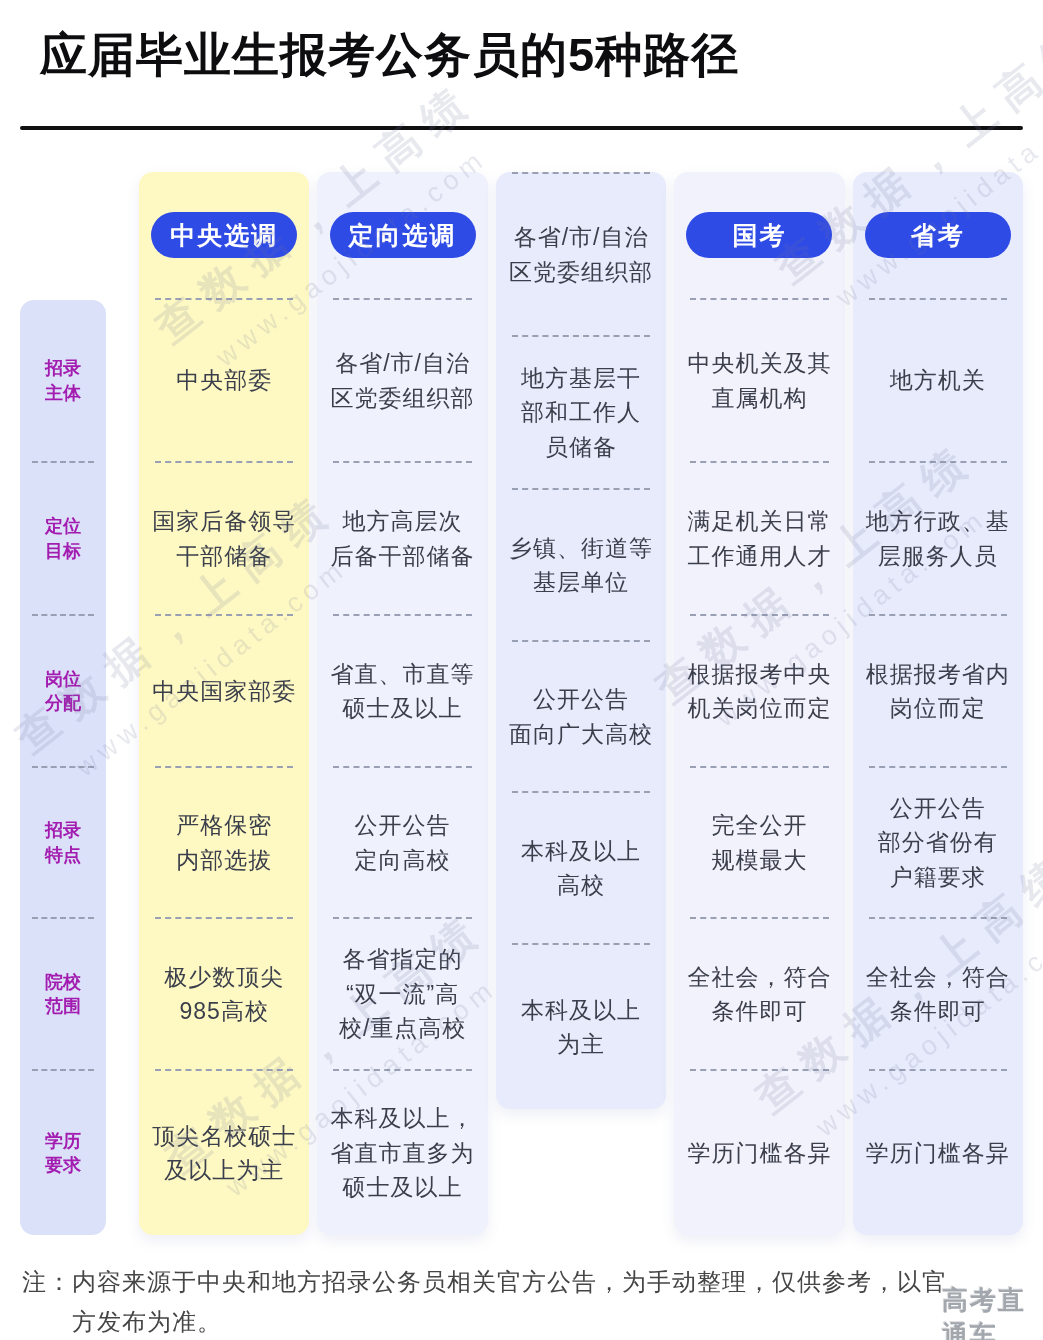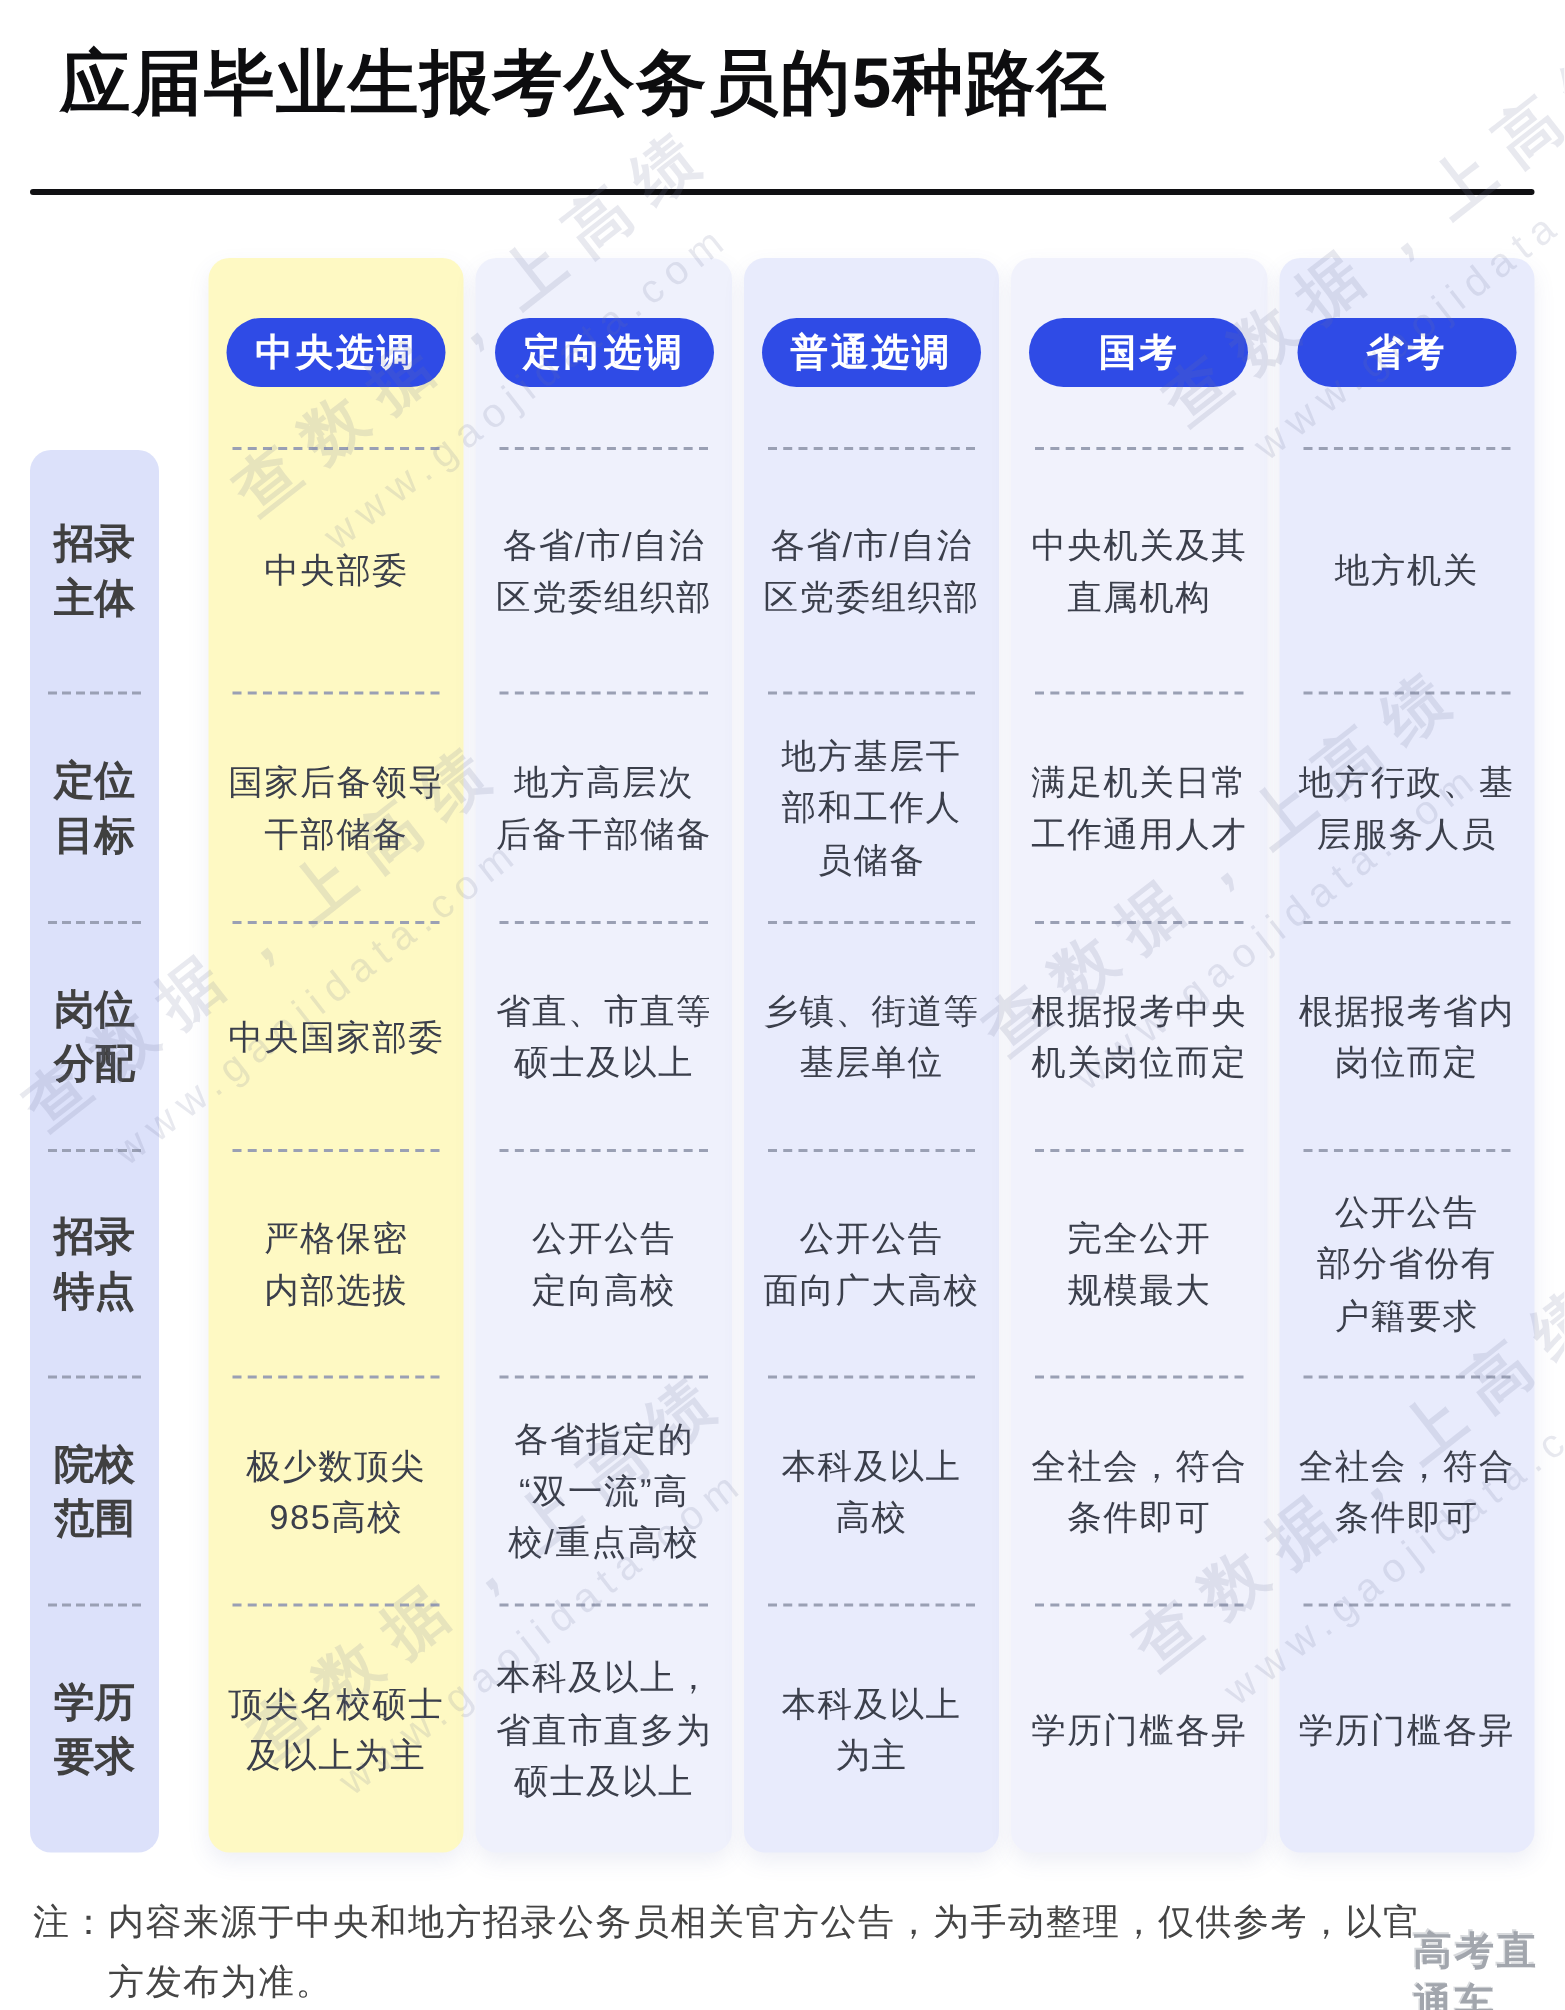--- a/index.html
+++ b/index.html
@@ -102,24 +102,24 @@
     color: #3b3f4b;
     letter-spacing: 1px;
     padding: 0 6px;
   }
   .label-cell {
     display: flex;
     align-items: center;
     justify-content: center;
     text-align: center;
     white-space: pre-line;
-    font-size: 27px;
+    font-size: 18px;
     font-weight: 700;
     line-height: 1.35;
-    color: #404040;
+    color: #a21caf;
   }
 
   .h1 { height: 161px; }
   .h2 { height: 151px; }
   .h3 { height: 150px; }
   .h4 { height: 149px; }
   .h5 { height: 150px; }
   .h6 { height: 164px; }
 
   .watermark-layer {
@@ -237,23 +237,20 @@
       <div class="cell h5">各省指定的
 “双一流”高
 校/重点高校</div>
       <div class="divider"></div>
       <div class="cell h6">本科及以上，
 省直市直多为
 硕士及以上</div>
     </div>
 
     <div class="col col-3">
-      <div class="col-header">
-        <div class="pill">普通选调</div>
-      </div>
       <div class="divider"></div>
       <div class="cell h1">各省/市/自治
 区党委组织部</div>
       <div class="divider"></div>
       <div class="cell h2">地方基层干
 部和工作人
 员储备</div>
       <div class="divider"></div>
       <div class="cell h3">乡镇、街道等
 基层单位</div>

